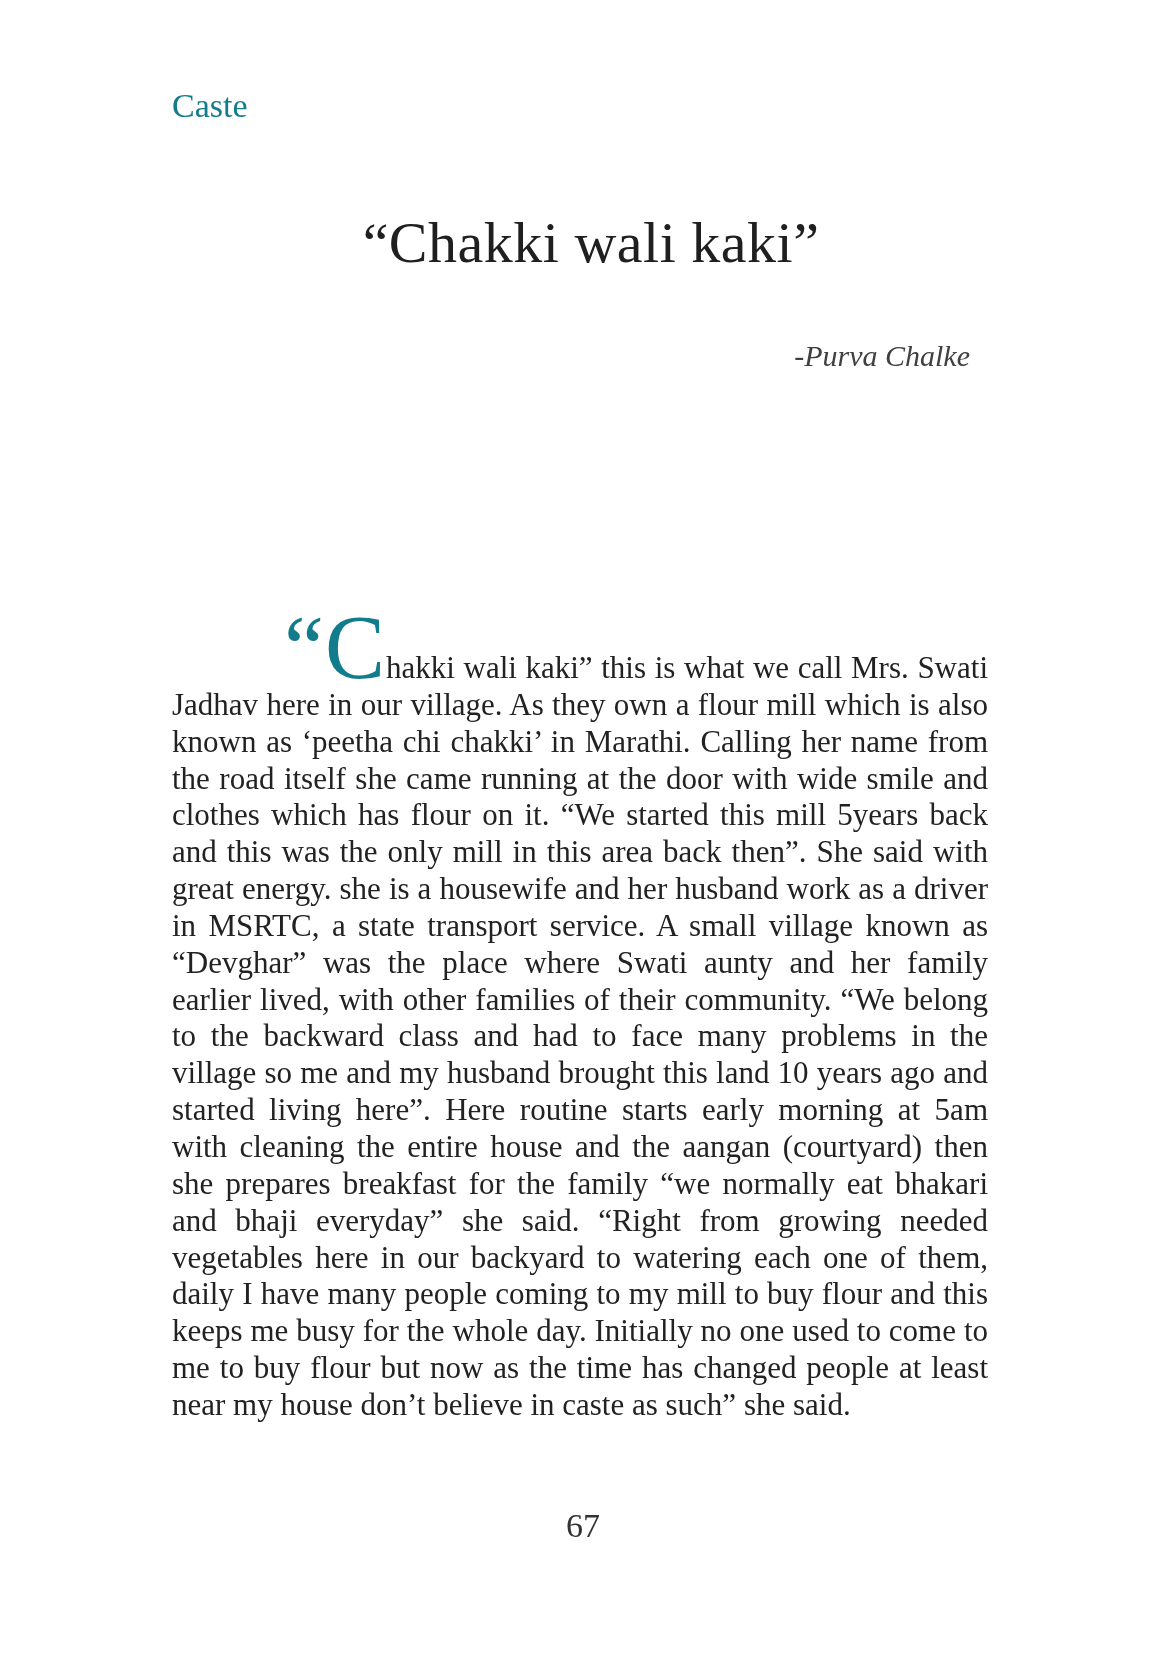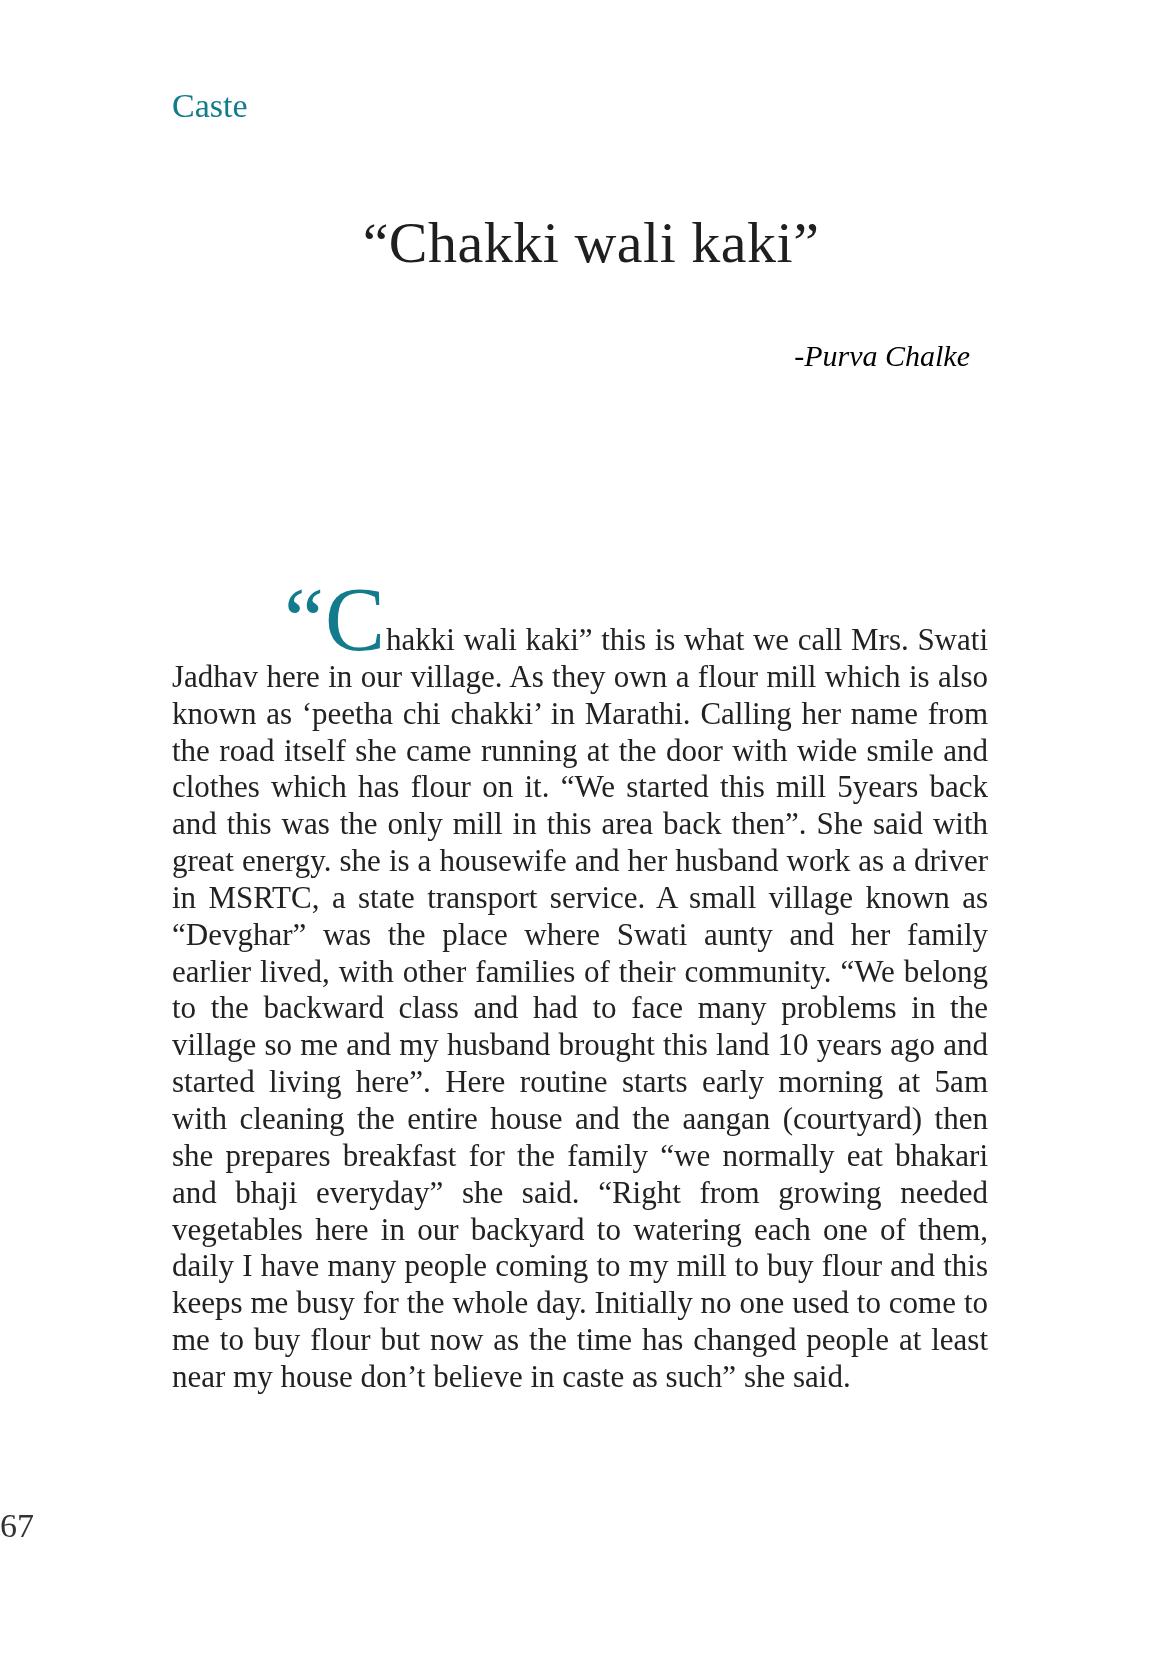--- a/index.html
+++ b/index.html
@@ -34,44 +34,45 @@
     color: #1f1f1f;
     letter-spacing: 0.5px;
   }
   .article-author {
     position: absolute;
     right: 196px;
     top: 338px;
     font-size: 30px;
     line-height: 36px;
     font-style: italic;
-    color: #000000;
+    color: #404040;
   }
   .article-body {
     position: absolute;
     left: 172px;
-    top: 620px;
+    top: 648px;
     width: 816px;
     font-size: 31px;
     line-height: 36.85px;
     color: #222222;
     text-align: justify;
     text-indent: 112px;
   }
   .dropcap {
     font-size: 90px;
     line-height: 0;
     color: #137c8c;
     letter-spacing: 1px;
   }
   .page-number {
     position: absolute;
     left: 0;
     top: 1506px;
     width: 100%;
+    text-align: center;
     font-size: 34px;
     line-height: 40px;
     color: #333333;
   }
 </style>
 </head>
 <body>
 
 <div class="page">
 

